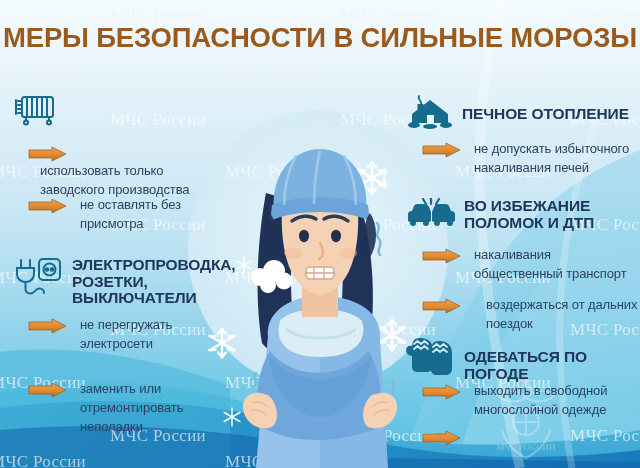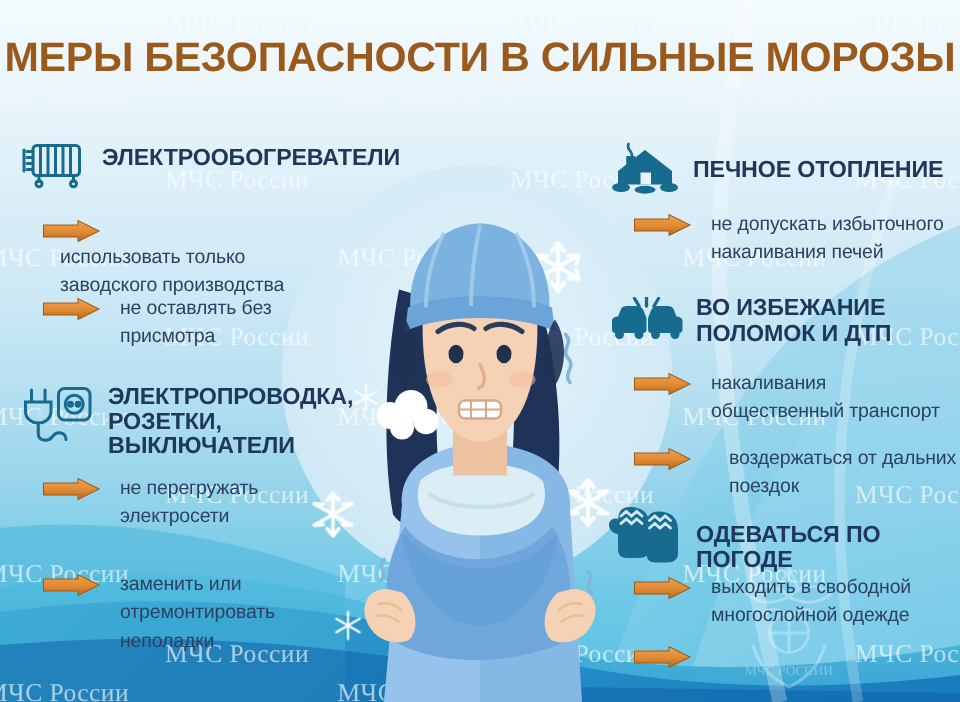--- a/index.html
+++ b/index.html
@@ -307,21 +307,20 @@
           <g stroke="#176b8f" stroke-width="2" fill="none" stroke-linecap="round">
             <rect x="10" y="5" width="31" height="20" rx="2.5"></rect>
             <path d="M15,5 L15,25 M20,5 L20,25 M25,5 L25,25 M30,5 L30,25 M35,5 L35,25"></path>
             <path d="M10,9 L6,9 M10,13 L6,13 M10,17 L6,17 M10,21 L6,21"></path>
             <path d="M4,8 L4,22"></path>
             <path d="M14,25 L14,29 M37,25 L37,29"></path>
             <circle cx="14" cy="30.5" r="2"></circle>
             <circle cx="37" cy="30.5" r="2"></circle>
           </g>
         </svg>
-        <span class="head-text" style="margin-left:8px; margin-top:6px;">ЭЛЕКТРООБОГРЕВАТЕЛИ</span>
       </div>
       <div class="bullet" style="left:16px; top:52px; width:272px;flex-direction:column;">
         <svg class="arrow" width="40" height="16" viewBox="0 0 40 16">
           <defs>
               <linearGradient id="ar1" x1="0" y1="0" x2="0" y2="1">
             <stop offset="0%" stop-color="#f0a254"></stop>
                 <stop offset="55%" stop-color="#e08a32"></stop>
             <stop offset="100%" stop-color="#b86a1d"></stop>
               </linearGradient>
             </defs>

